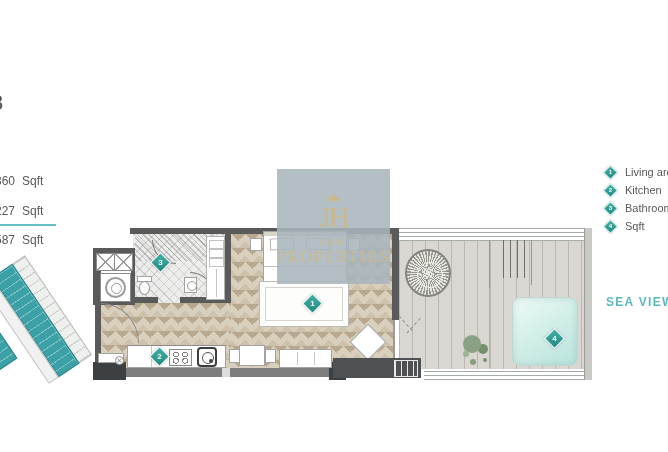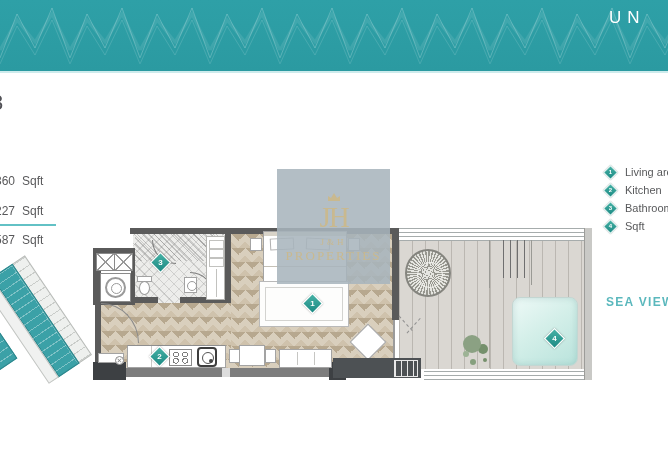--- a/index.html
+++ b/index.html
@@ -172,51 +172,38 @@
   .dia span{position:absolute;left:0;top:0;width:13px;height:13px;transform:rotate(-45deg);
             color:#fff;font-size:8px;line-height:13px;text-align:center;font-weight:bold;}
   .m1{left:305px;top:296px;} .m2{left:152px;top:349px;} .m3{left:153px;top:255px;} .m4{left:547px;top:331px;}
 
   
   .watermark{left:277px;top:169px;width:113px;height:115px;background:rgba(168,180,188,0.87);
      display:flex;flex-direction:column;align-items:center;padding-top:24px;box-sizing:border-box;
      font-family:"Liberation Serif",serif;color:#c9b98f;z-index:5;}
   .wm-monogram{font-size:29px;line-height:28px;letter-spacing:-2px;margin-top:1px;}
   .wm-name{font-size:9px;letter-spacing:3px;margin-top:6px;}
-  .wm-sub{font-size:13px;letter-spacing:2px;margin-top:1px;}
+  .wm-sub{font-size:16px;letter-spacing:2px;margin-top:1px;}
 
   
   .legend{left:605px;top:166px;width:110px;display:flex;flex-direction:column;gap:6px;}
   .legend-row{display:flex;align-items:center;gap:9px;height:12px;}
   .dia-s{width:11px;height:11px;transform:rotate(45deg);flex:0 0 11px;
          background:linear-gradient(135deg,#46b1a5,#1d8a84);border:1px solid #dff0ee;
          box-shadow:0 0 1px rgba(0,0,0,.3);box-sizing:border-box;position:relative;}
   .dia-s span{position:absolute;left:0;top:0;width:9px;height:9px;transform:rotate(-45deg);
               color:#fff;font-size:6px;line-height:9px;text-align:center;font-weight:bold;}
   .legend-label{font-size:11px;color:#58595b;white-space:nowrap;}
   .sea-view{left:606px;top:295px;font-size:12px;font-weight:bold;color:#5bb8bd;letter-spacing:1.3px;white-space:nowrap;}
 </style>
 </head>
 <body>
 
 <div class="canvas">
 
-  <div class="abs header">
-    <svg width="668" height="71">
-      <defs>
-        <pattern id="zig" width="70" height="71" patternUnits="userSpaceOnUse">
-          <polyline points="0,58 17,14 35,48 52,8 70,58" fill="none" stroke="rgba(255,255,255,0.22)" stroke-width="1"></polyline>
-          <polyline points="0,64 17,26 35,55 52,20 70,64" fill="none" stroke="rgba(255,255,255,0.13)" stroke-width="1"></polyline>
-          <polyline points="0,50 17,20 35,42 52,14 70,50" fill="none" stroke="rgba(255,255,255,0.09)" stroke-width="3"></polyline>
-        </pattern>
-      </defs>
-      <rect width="668" height="71" fill="url(#zig)"></rect>
-    </svg>
-    <div class="header-title">UN</div>
-  </div>
 
   <div class="abs unit-number">3</div>
   <div class="abs area-row area-row-1">
     <span>360</span>
     <span>Sqft</span>
   </div>
   <div class="abs area-row area-row-2">
     <span>227</span>
     <span>Sqft</span>
   </div>

